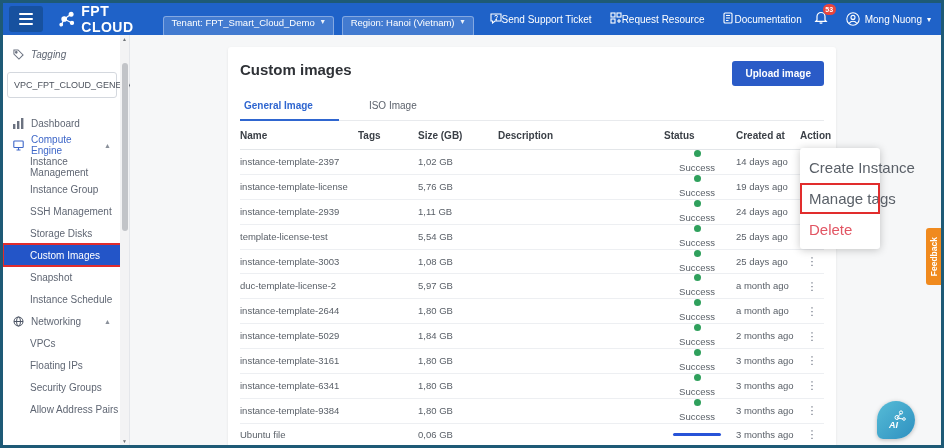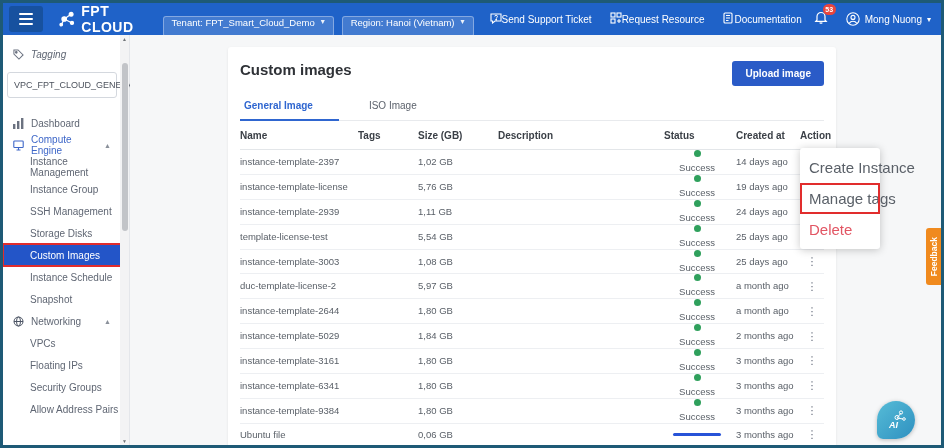--- a/index.html
+++ b/index.html
@@ -211,25 +211,25 @@
 
   <div class="nav-item sub">
               <span class="nav-label">Storage Disks</span>
             </div>
 
   <div class="nav-item sub active">
               <span class="nav-label">Custom Images</span>
             </div>
 
   <div class="nav-item sub">
+              <span class="nav-label">Snapshot</span>
+            </div>
+
+  <div class="nav-item sub">
               <span class="nav-label">Instance Schedule</span>
-            </div>
-
-  <div class="nav-item sub">
-              <span class="nav-label">Snapshot</span>
             </div>
 
   <div class="nav-item">
               <span class="nav-ic" style="display: flex;">
                 <svg viewBox="0 0 11 11" fill="none" stroke="#4d5565" stroke-width="1">
                   <circle cx="5.5" cy="5.5" r="4.5"></circle>
                   <ellipse cx="5.5" cy="5.5" rx="2" ry="4.5"></ellipse>
                   <path d="M1 5.5 h9"></path>
                 </svg>
               </span>

